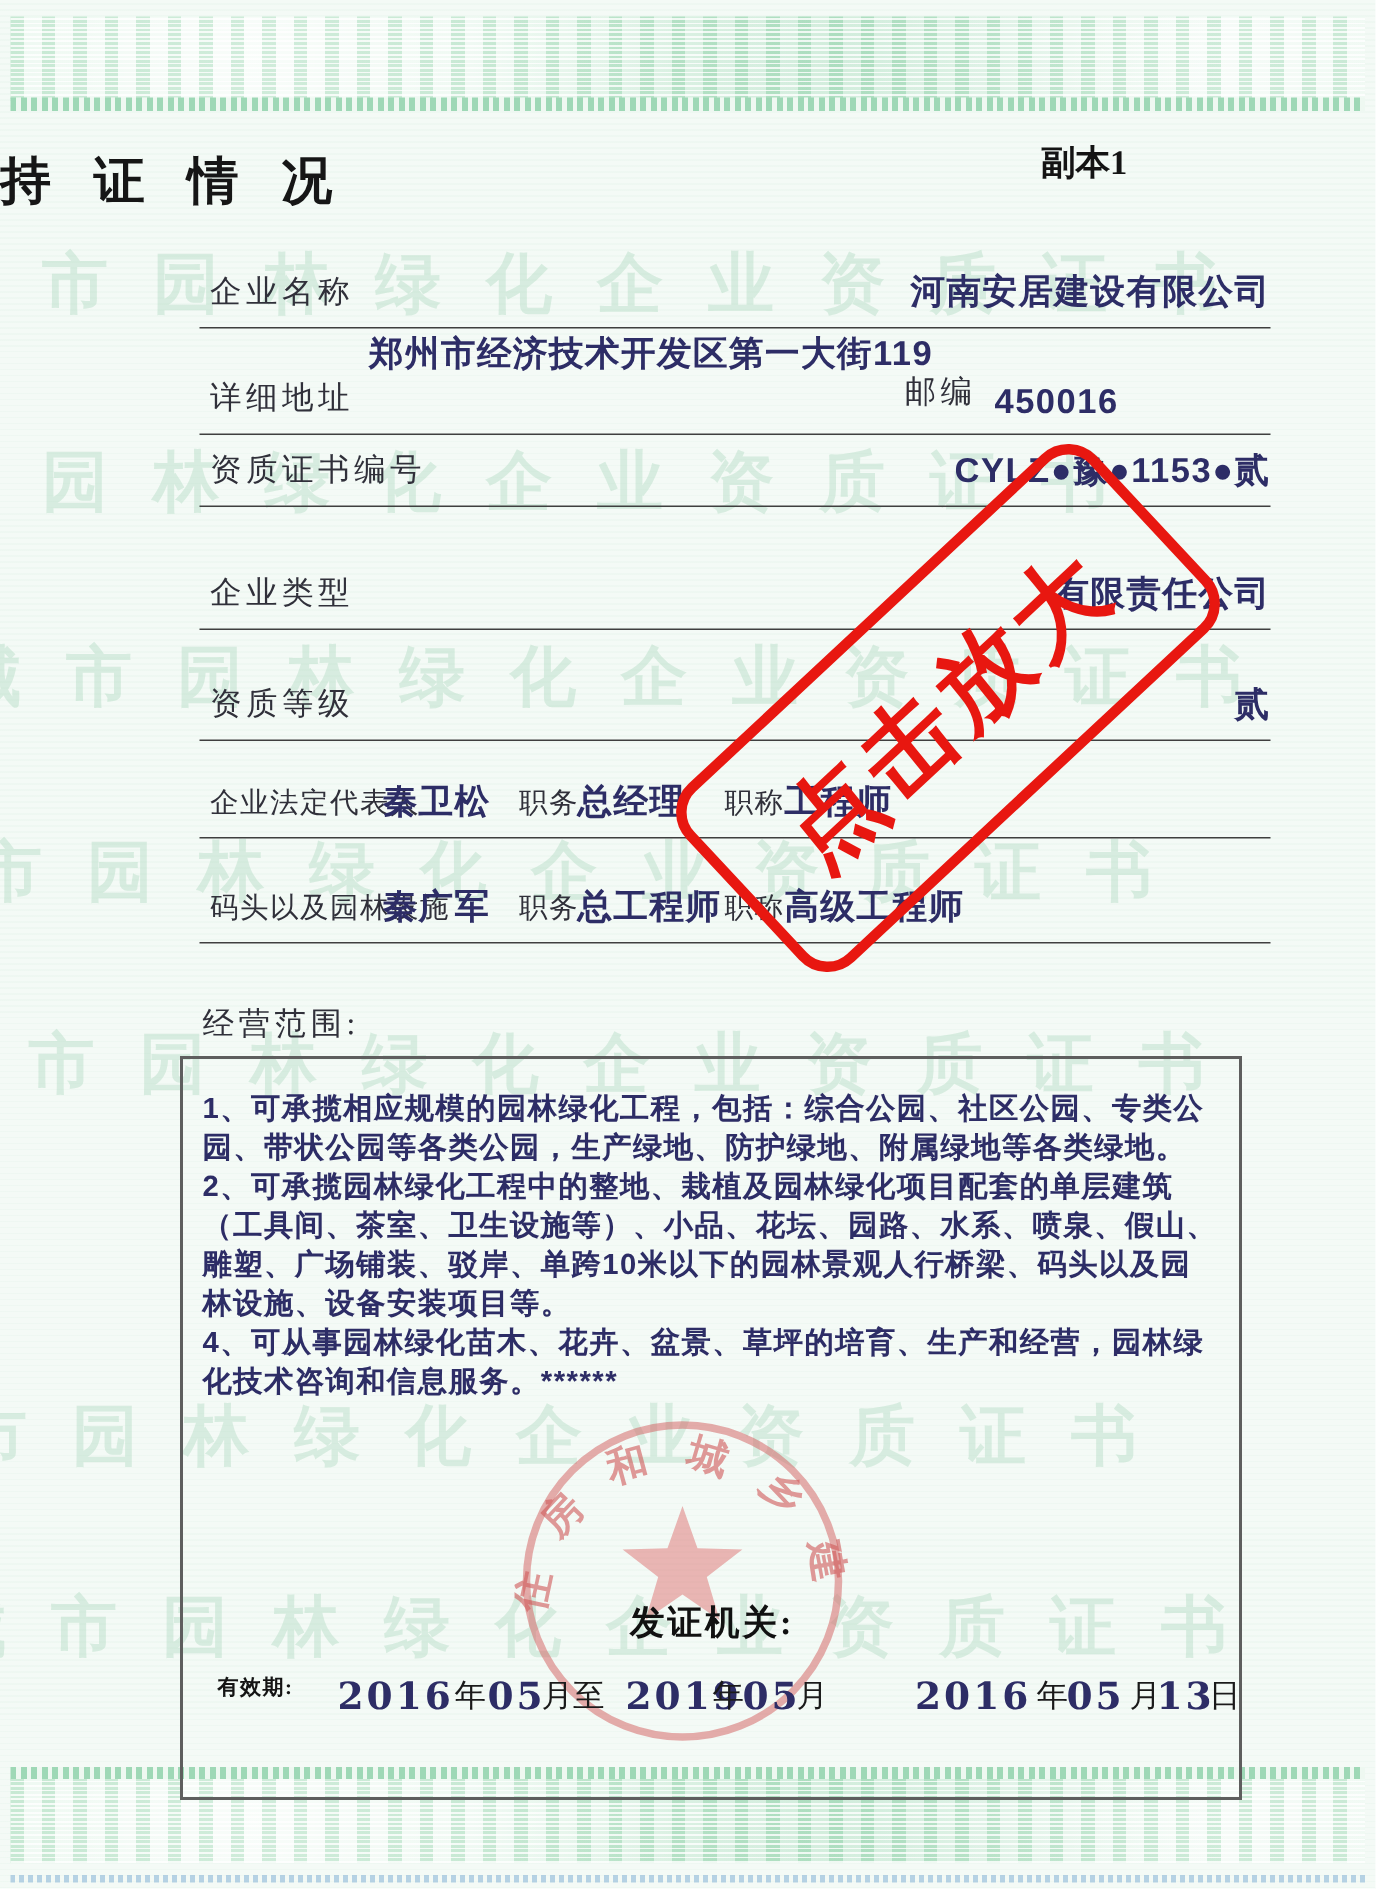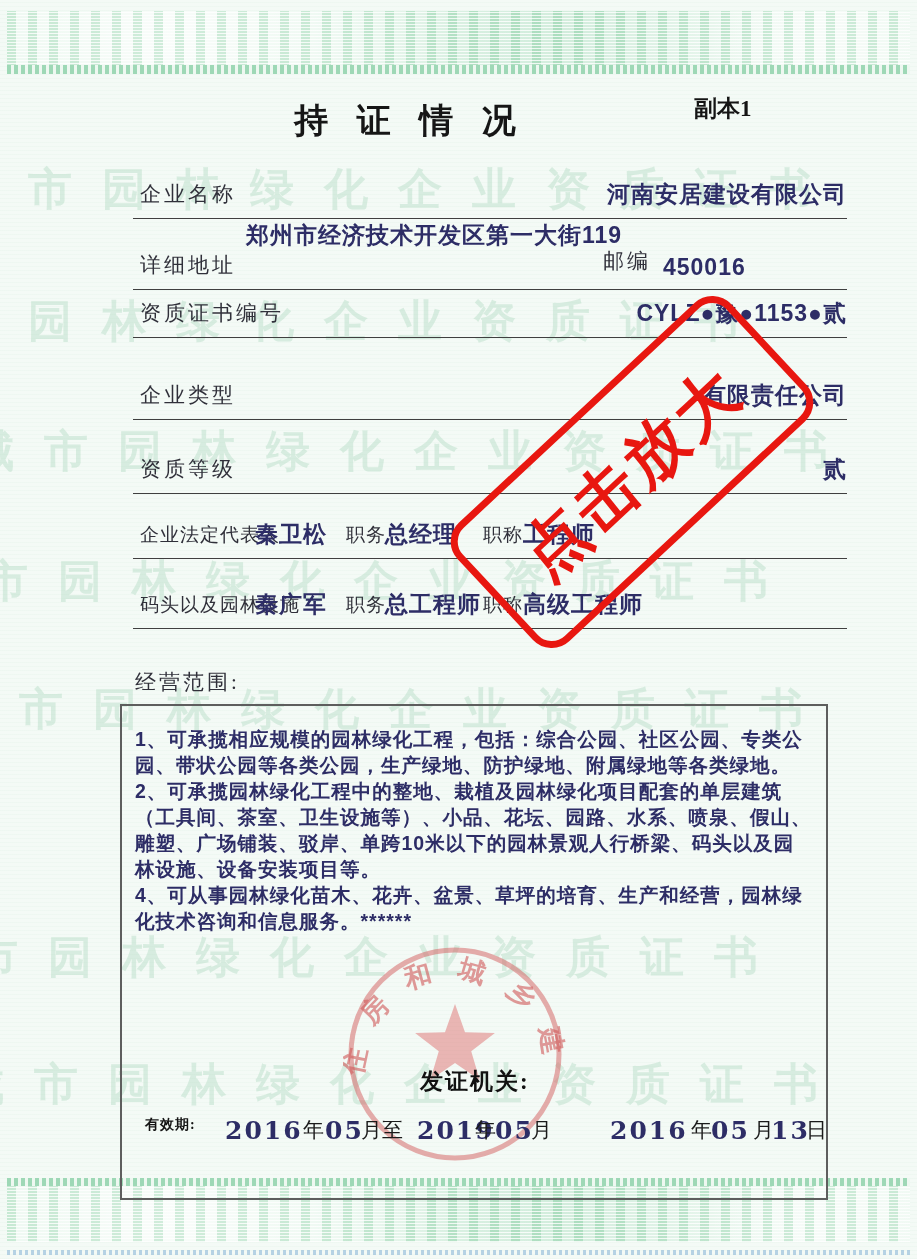--- a/index.html
+++ b/index.html
@@ -34,21 +34,21 @@
   }
   
   .wm{
     position:absolute;z-index:0;white-space:nowrap;
     font-size:44px;font-weight:bold;letter-spacing:30px;
     color:rgba(150,205,172,.30);
   }
   
   .layer{position:absolute;inset:0;z-index:2;}
   .title{
-    position:absolute;top:98px;left:0;width:820px;text-align:center;
+    position:absolute;top:98px;left:0;width:820px;
     font-size:34px;font-weight:bold;letter-spacing:10px;color:#161616;
   }
   .copy{
     position:absolute;top:93px;left:694px;
     font-size:23px;font-weight:bold;color:#141414;
   }
   .row{
     position:absolute;left:133px;width:714px;
     border-bottom:1px solid var(--line-dark,#3f3f3f);
     display:flex;align-items:flex-end;justify-content:space-between;

